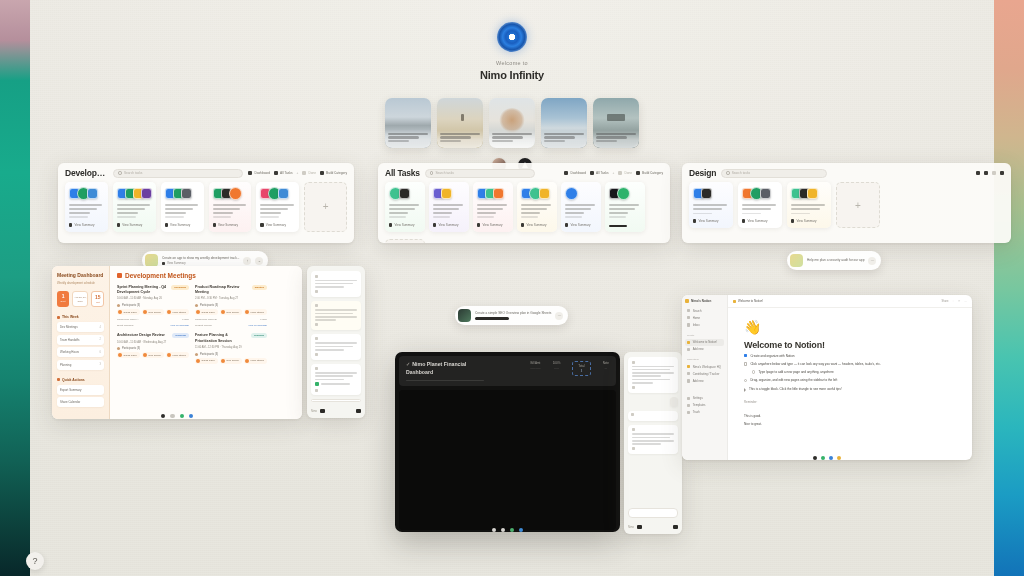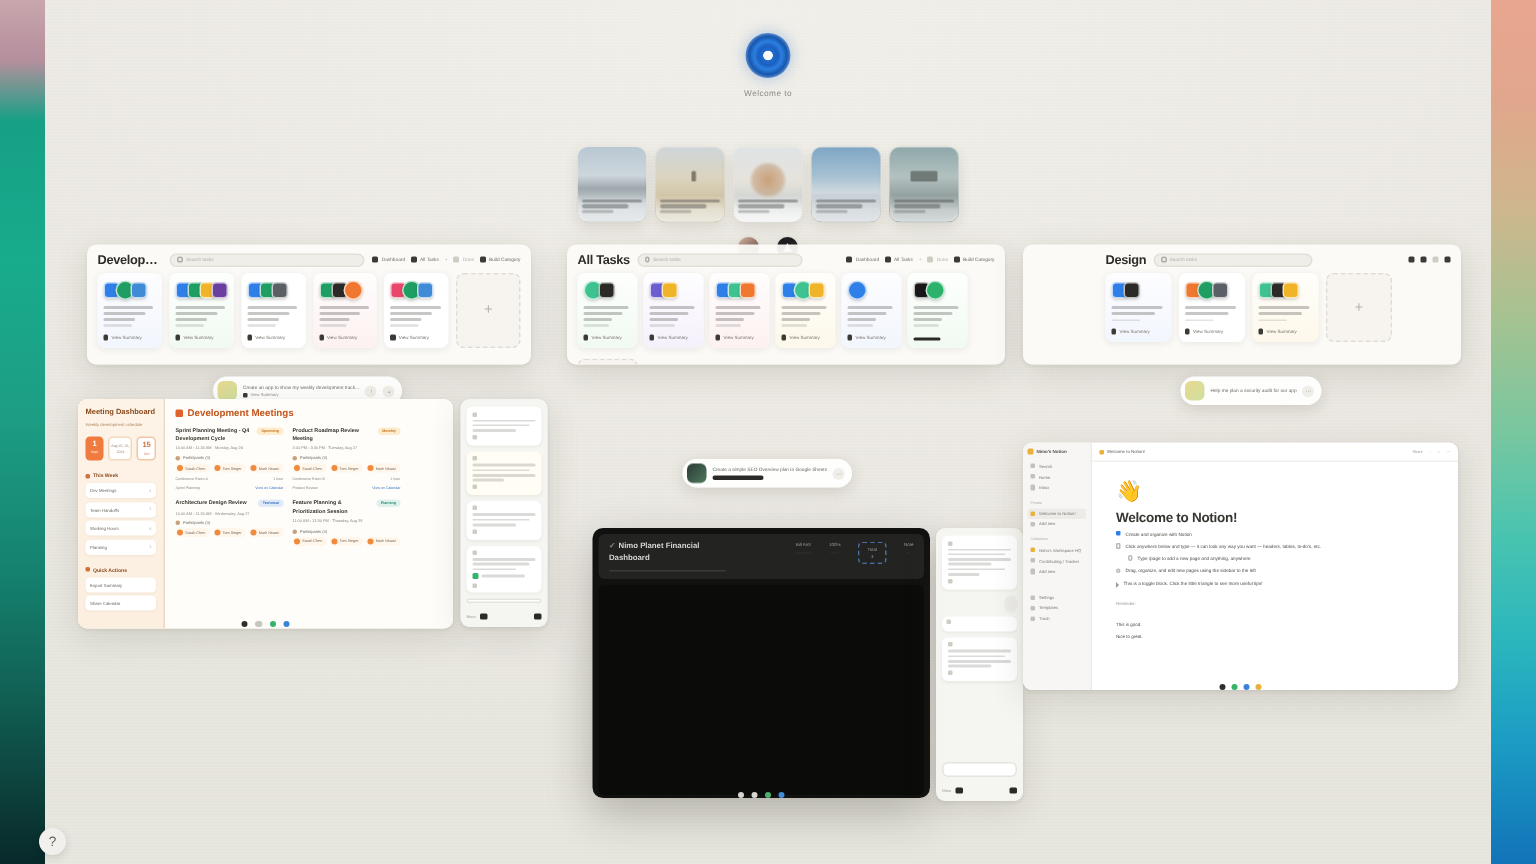--- a/index.html
+++ b/index.html
@@ -270,20 +270,21 @@
 <div id="stage">
   <div class="edge left"></div>
   <div class="edge right"></div>
 
   <div id="canvas">
     <div class="grain"></div>
 
     <div id="welcome">
       <div class="logo-orb"></div>
       <div class="welcome-kicker">Welcome to</div>
+      <div class="welcome-title">Nimo Infinity</div>
     </div>
 
     <div id="thumbs">
       <div class="thumb t1">
         <div class="sky"></div>
         <div class="cap">
           <div class="cap-line"></div>
             <div class="cap-line s2"></div>
             <div class="cap-line s3"></div>
         </div>
@@ -559,21 +560,21 @@
           <div class="tfoot">
               <span class="pbar" style="height:2.4px;width:18px;background:#2b2a27;border-radius:2px"></span>
             </div>
         </div>
       </div>
       <div style="padding:0 7px 6px;">
         <div class="addcard" style="width:40px;height:34px;">+</div>
       </div>
     </div>
 
-    <div class="win" id="design" style="left:652px; top:163px; width:292px; height:80px;padding-left:48px;">
+    <div class="win" id="design" style="left:652px; top:163px; width:329px; height:80px;">
       <div class="win-head">
         <div class="win-title">Design</div>
         <div class="search" style="width:106px;">
           <div class="mag"></div>
           <div class="ph">Search tasks</div>
         </div>
         <div class="chips">
           <div class="chip">
               <span class="sq"></span>
             </div>

